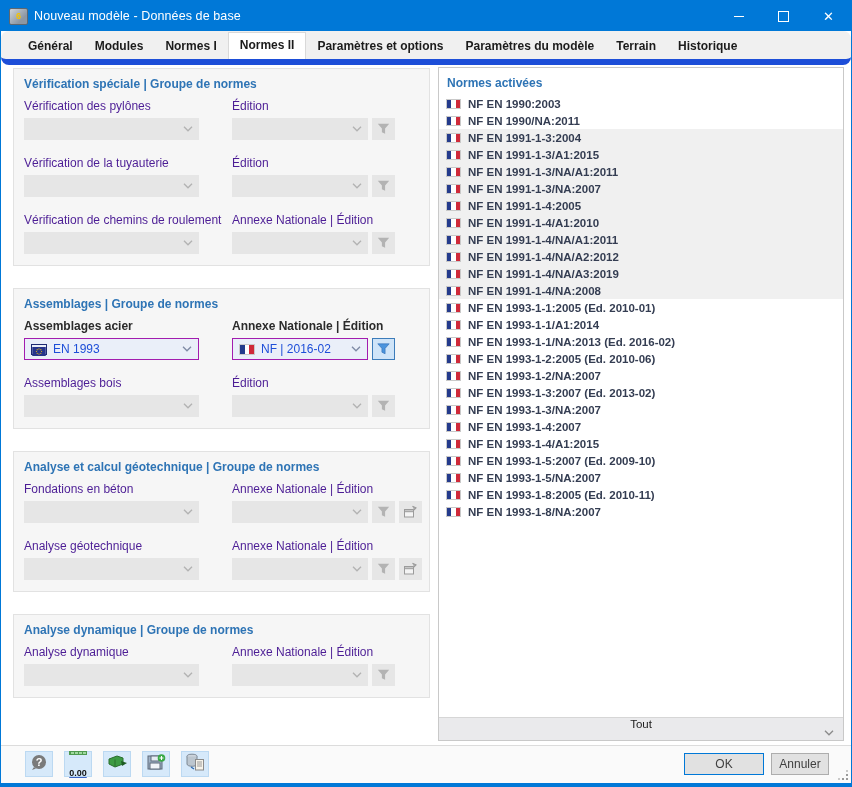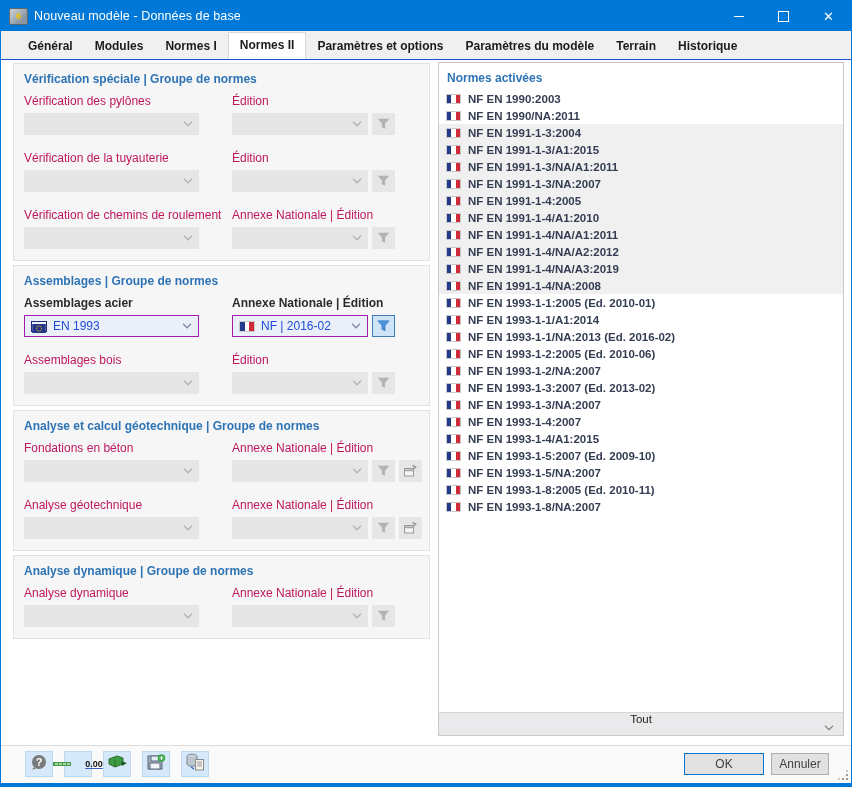--- a/index.html
+++ b/index.html
@@ -10,35 +10,35 @@
   .titlebar{height:30px;background:#0078d7;display:flex;align-items:center;color:#fff;flex:none;}
   .app-icon{width:17px;height:15px;margin:0 6px 0 8px;background:linear-gradient(135deg,#cfd4da 0%,#8d97a3 70%);border:1px solid #5d6770;border-radius:2px;position:relative;font-size:9px;font-weight:bold;color:#f5c400;display:flex;align-items:center;justify-content:center;}
   .title-text{font-size:12.5px;letter-spacing:.1px;}
   .win-controls{margin-left:auto;display:flex;height:30px;}
   .win-btn{width:45px;height:30px;display:flex;align-items:center;justify-content:center;font-size:12px;color:#fff;cursor:default;}
   .min-glyph{display:block;width:10px;height:1px;background:#fff;}
   .max-glyph{display:block;width:9px;height:9px;border:1px solid #fff;}
   .close-glyph{font-size:13px;line-height:1;}
 
   
-  .tabstrip{height:28px;background:#f0f0f0;display:flex;align-items:flex-end;padding-left:16px;flex:none;border-bottom:1px solid #1d4ed8;}
+  .tabstrip{height:28px;background:#f0f0f0;display:flex;align-items:flex-end;padding-left:16px;flex:none;border-bottom:6px solid #1d4ed8;border-radius:8px;}
   .tab{font-size:12px;font-weight:bold;color:#1b1b1b;padding:5px 11px 6px;cursor:default;}
   .tab.active{background:#fff;border:1px solid #d9d9d9;border-bottom:none;padding-bottom:7px;margin-top:25px;}
 
   
   .content{flex:1;position:relative;background:#fff;overflow:hidden;}
 
-  .left-groups{position:absolute;left:12px;top:3px;width:417px;display:flex;flex-direction:column;gap:4px;}
+  .left-groups{position:absolute;left:12px;top:3px;width:417px;display:flex;flex-direction:column;gap:22px;}
   .groupbox{border:1px solid #e2e2e2;background:#f6f6f6;box-sizing:border-box;padding-bottom:2px;}
   .gtitle{color:#2e74b5;font-weight:bold;font-size:12px;padding:8px 10px 1px;}
   .frow{display:flex;padding:0 10px;margin-bottom:9px;}
   .fcol1{width:175px;margin-right:33px;flex:none;}
   .fcol2{flex:1;min-width:0;}
   .flabel{font-size:12px;margin:7px 0 5px;white-space:nowrap;}
-  .flabel.dis{color:#be185d;font-weight:normal;}
+  .flabel.dis{color:#4c1d95;font-weight:normal;}
   .flabel.en{color:#2b2b2b;font-weight:bold;}
   .combo{height:22px;box-sizing:border-box;display:flex;align-items:center;padding:0 6px;font-size:12px;cursor:default;}
   .combo .chev{margin-left:auto;}
   .combo.dis{background:#e6e6e6;color:#9a9a9a;}
   .combo.dis .chev{color:#b2b2b2;}
   .combo.en{background:#eaeff9;color:#1d4ed8;border:1px solid #a21caf;}
   .combo.en .chev{color:#7e8aa5;}
   .c2line{display:flex;align-items:center;gap:4px;text-align:right;}
   .fcol1 .combo{width:175px;}
   .fcol2 .combo{width:136px;flex:none;}
@@ -58,21 +58,21 @@
   .norm-row{height:17px;display:flex;align-items:center;padding-left:7px;font-size:11.5px;color:#343d52;cursor:default;}
   .norm-row.hl{background:#f0f0f0;}
   .norm-row .flag{width:15px;height:10px;margin-right:7px;}
   .tout-bar{position:absolute;left:0;right:0;bottom:0;height:23px;box-sizing:border-box;background:#eaeaec;border-top:1px solid #d6d6d6;display:flex;align-items:center;padding:0 9px;font-size:11.5px;color:#222;cursor:default;flex-direction:column;}
   .tout-bar .chev{margin-left:auto;color:#8a8a8a;}
 
   
   .footer{height:37px;flex:none;background:#fafafa;border-top:1px solid #dcdcdc;position:relative;}
   .toolbar{position:absolute;left:24px;top:5px;display:flex;gap:11px;}
   .tool-btn{width:28px;height:26px;background:#d6e9fa;border:1px solid #bcd9f2;box-sizing:border-box;display:flex;align-items:center;justify-content:center;cursor:default;}
-  .units-ic{display:flex;align-items:center;gap:14px;}
+  .units-ic{display:flex;flex-direction:column;align-items:center;gap:14px;}
   .units-ruler{width:18px;height:4px;background:#9fd89f;border:1px solid #4f9a4f;background-image:repeating-linear-gradient(90deg,#4f9a4f 0 1px,transparent 1px 4px);box-sizing:border-box;}
   .units-txt{font-size:9px;font-weight:bold;color:#101010;line-height:1;text-decoration:underline;text-decoration-color:#3b62c4;}
   .btn{position:absolute;top:7px;height:22px;box-sizing:border-box;background:#e1e1e1;font-size:12px;color:#404040;display:flex;align-items:center;justify-content:center;cursor:default;margin-left:40px;}
   .btn.ok{right:87px;width:80px;border:1px solid #0078d7;}
   .btn.cancel{right:22px;width:58px;border:1px solid #adadad;}
   .grip{position:absolute;right:3px;bottom:3px;width:9px;height:9px;}
   .grip::before{content:"";position:absolute;right:0;bottom:0;width:2px;height:2px;background:#9a9a9a;box-shadow:-4px 4px 0 -2px transparent,0 -4px #9a9a9a,-4px 0 #9a9a9a,0 -8px #c9c9c9,-8px 0 #c9c9c9;}
   .bottom-strip{height:3px;background:#0078d7;flex:none;}
 </style>
 </head>

